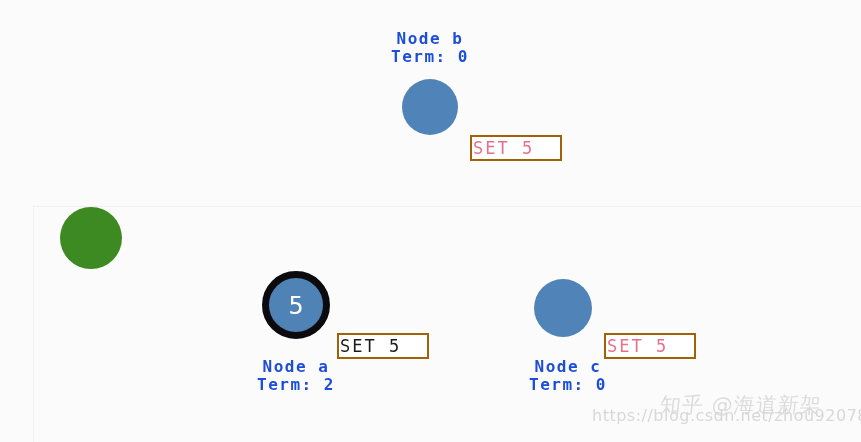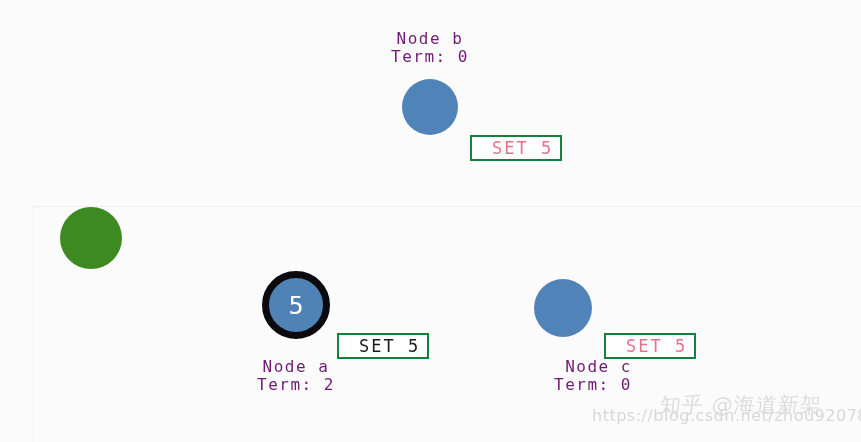--- a/index.html
+++ b/index.html
@@ -60,37 +60,38 @@
 
   .node-value {
     color: #ffffff;
     font-size: 25px;
     line-height: 1;
     font-family: "DejaVu Sans Mono", "Liberation Mono", monospace;
   }
 
   .node-label {
     position: absolute;
-    color: #701a75;
+    color: #1d4ed8;
     font-size: 16px;
     line-height: 18px;
     letter-spacing: 1.5px;
     white-space: pre;
     text-align: center;
     font-family: "DejaVu Sans Mono", "Liberation Mono", monospace;
+    font-weight: bold;
   }
 
   .log-box {
     position: absolute;
-    border: 2px solid #15803d;
+    border: 2px solid #a16207;
     background: #ffffff;
     box-sizing: border-box;
     display: flex;
     align-items: center;
-    padding-left: 20px;
+    padding-left: 1px;
     font-size: 17px;
     letter-spacing: 2px;
     font-family: "DejaVu Sans Mono", "Liberation Mono", monospace;
   }
   .log-box.committed { color: #1a1a1a; }
   .log-box.pending   { color: #e8708a; }
 
   .watermark {
     position: absolute;
     color: #d8d8d8;
@@ -133,21 +134,21 @@
       <span class="node-value">5</span>
     </div>
     <div class="node-label" id="label-node-a" style="left: 232px; top: 358px; width: 128px;">Node a
 Term: 2</div>
   </div>
 
   <div class="node">
     <div class="node-circle" id="circle-node-c" style="left: 534px; top: 279px; width: 58px; height: 58px;">
       <span class="node-value"></span>
     </div>
-    <div class="node-label" id="label-node-c" style="left: 504px; top: 358px; width: 128px; text-align: right;">Node c
+    <div class="node-label" id="label-node-c" style="left: 504px; top: 358px; width: 128px;">Node c
 Term: 0</div>
   </div>
 
   <div class="node-circle green" id="circle-client" style="left: 60px; top: 207px; width: 62px; height: 62px;"></div>
 
   <div class="log-box pending" id="log-box-0" style="left: 470px; top: 135px; width: 92px; height: 26px;">
     <span>SET 5</span>
   </div>
 
   <div class="log-box committed" id="log-box-1" style="left: 337px; top: 333px; width: 92px; height: 26px;">

